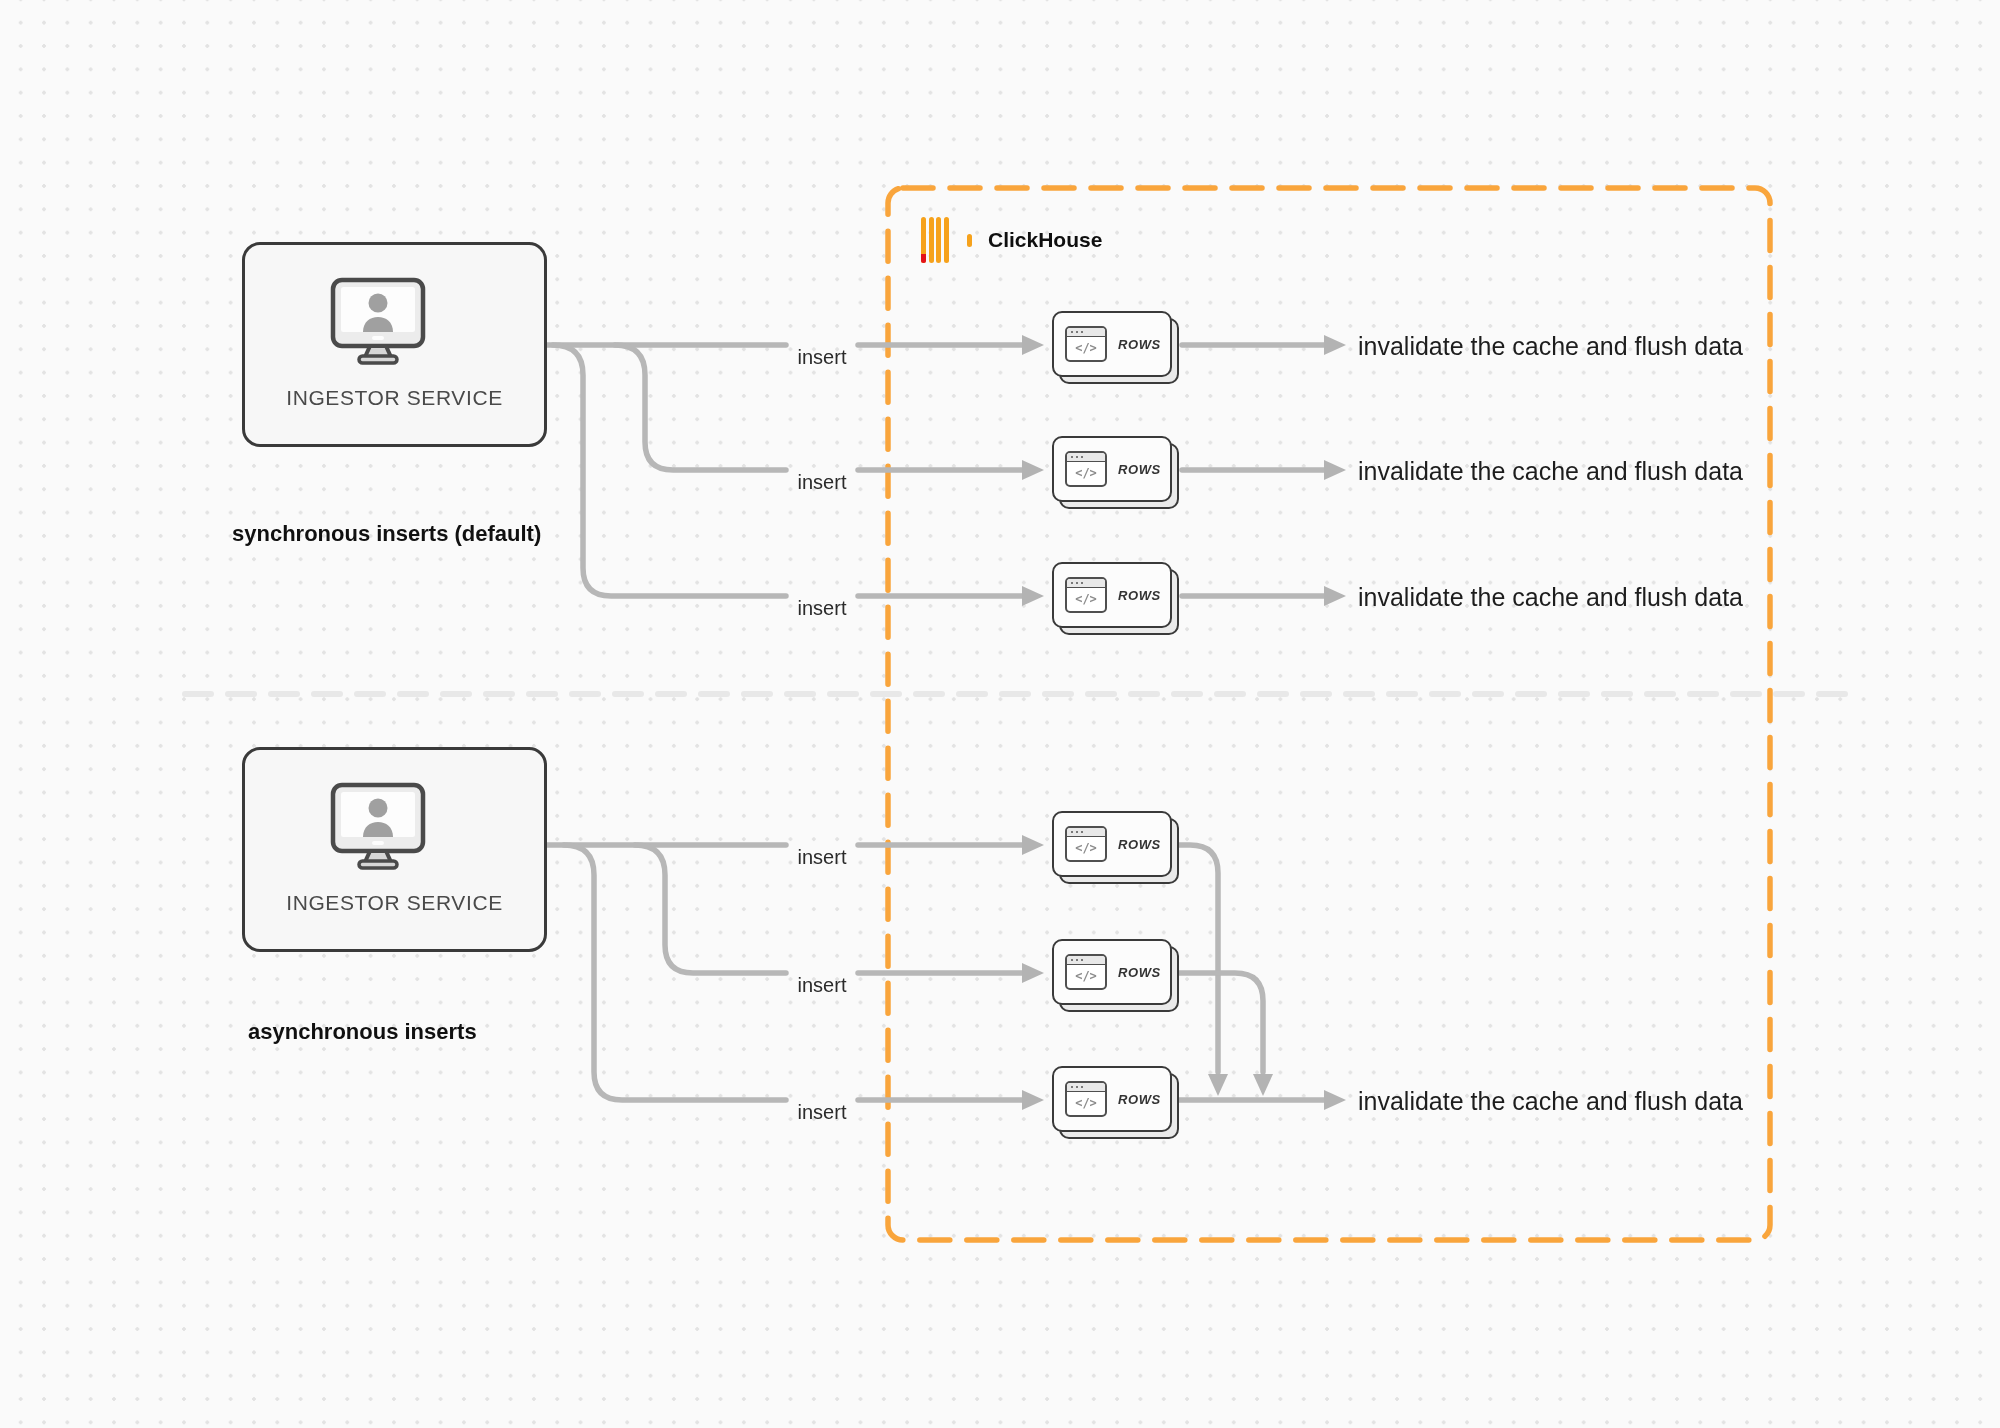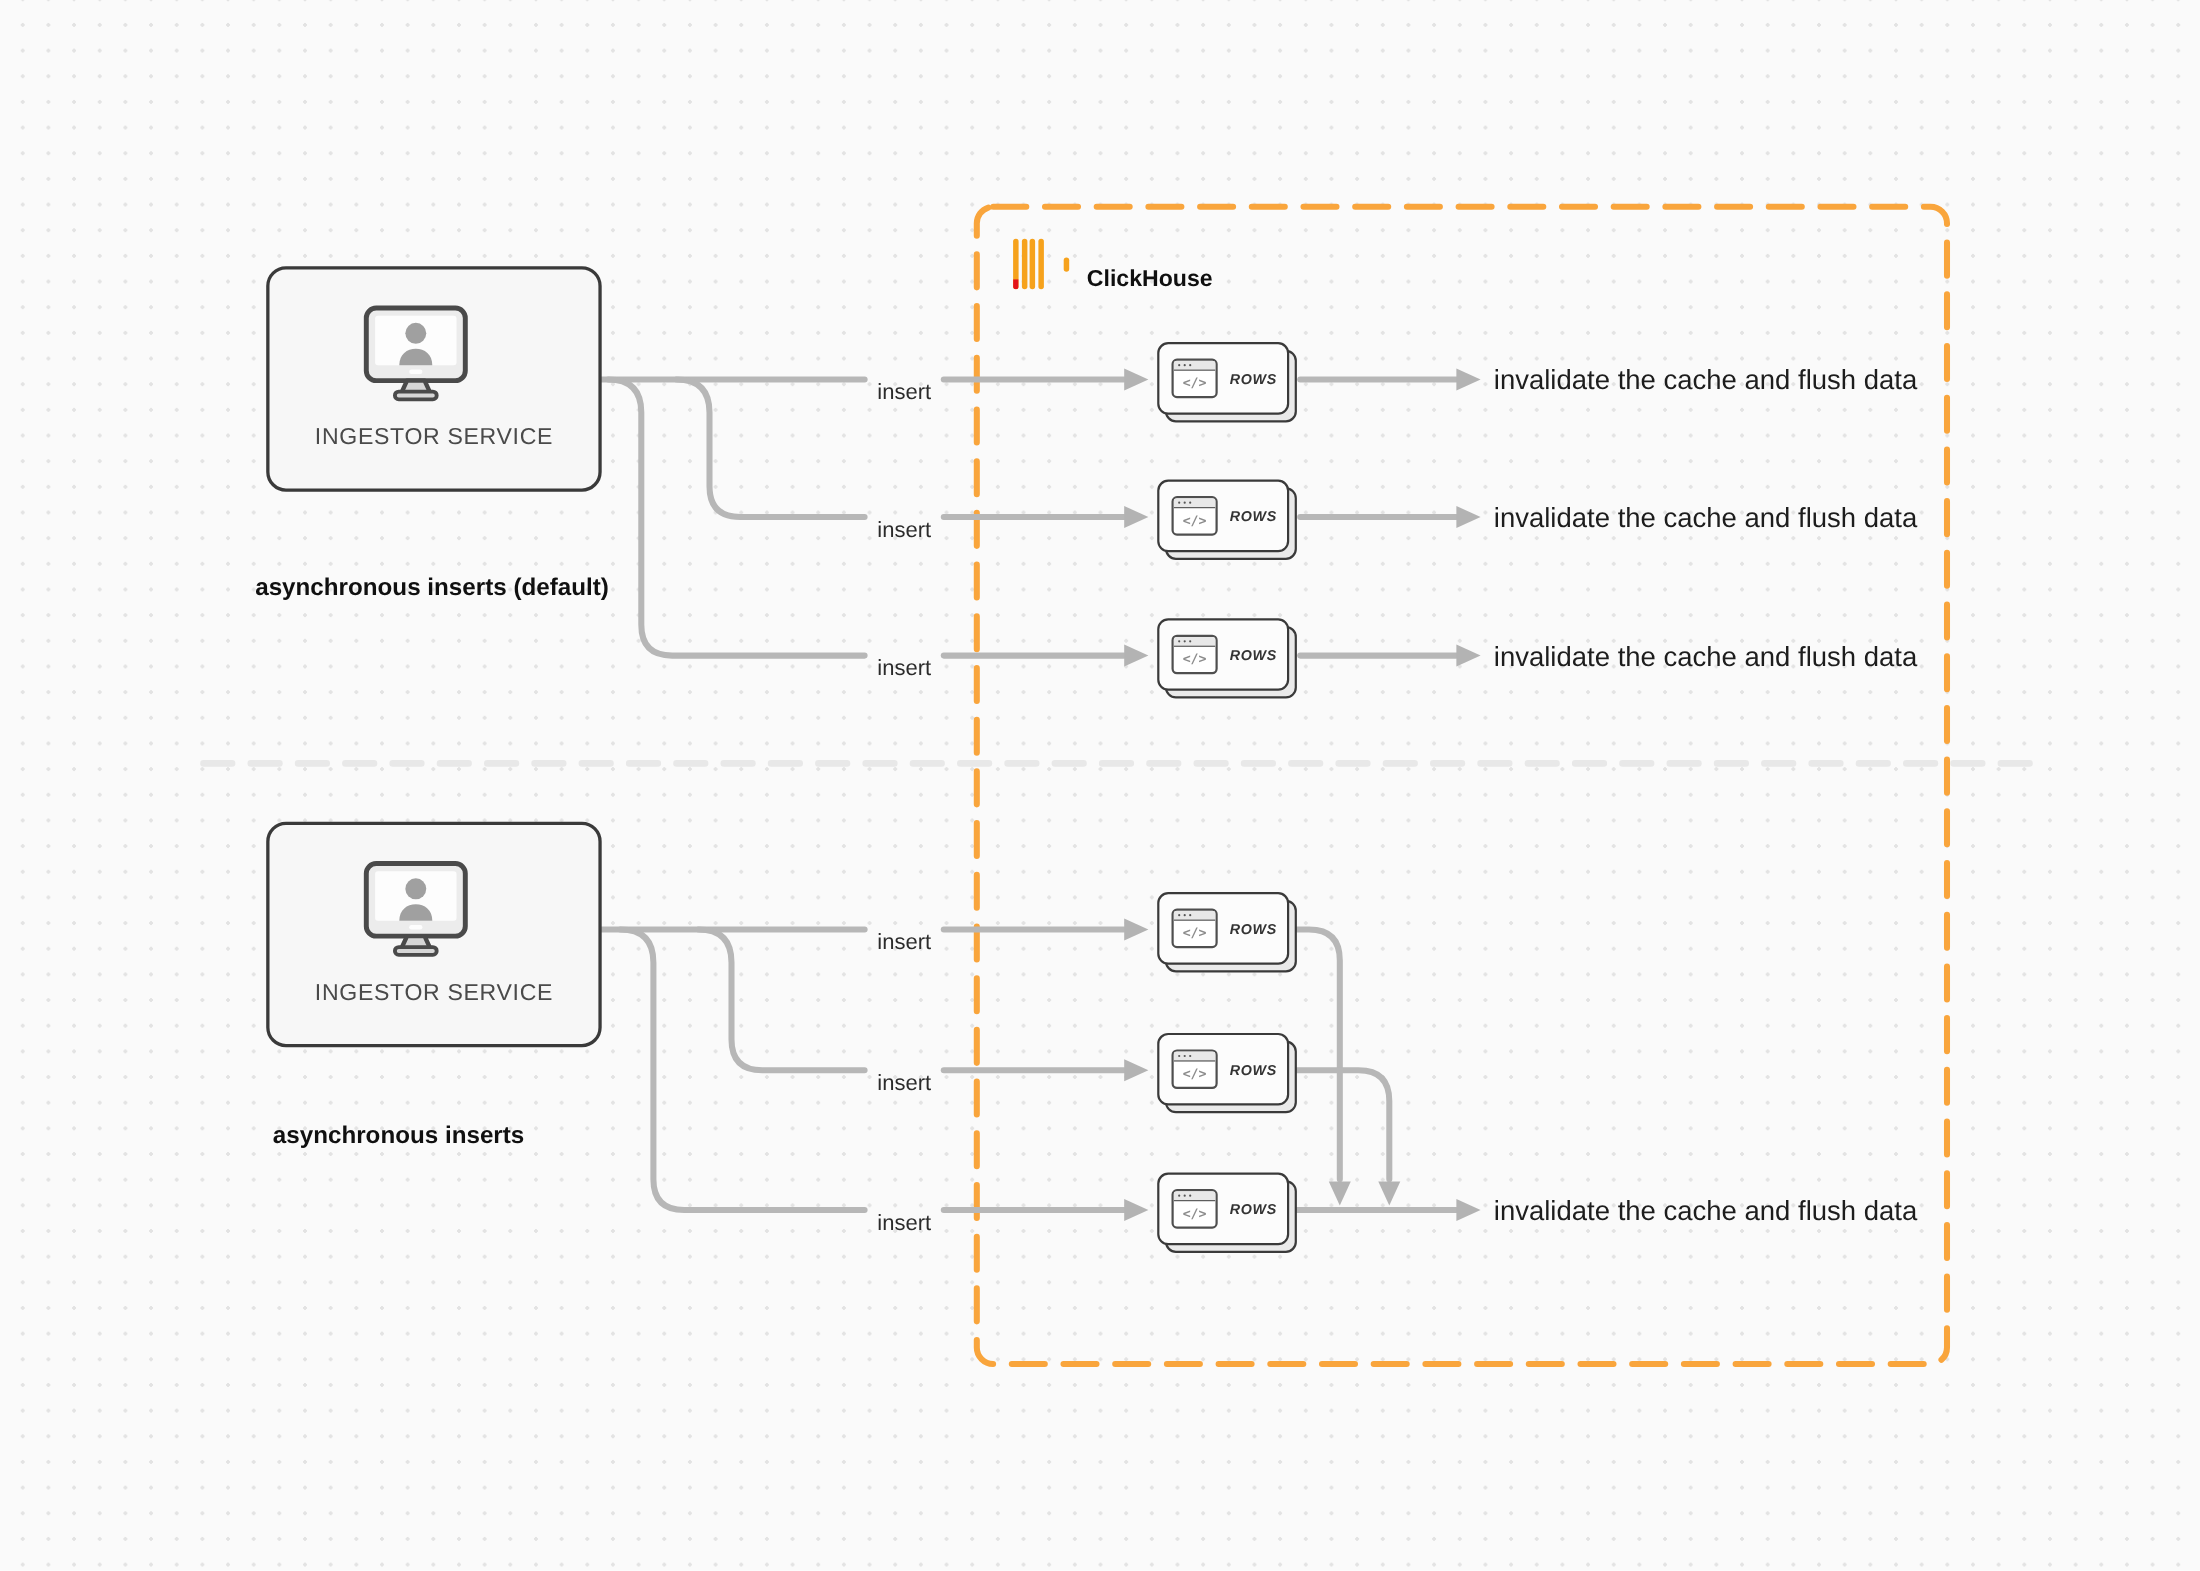--- a/index.html
+++ b/index.html
@@ -31,21 +31,21 @@
   .insert-label{position:absolute;left:772px;width:100px;text-align:center;
     font-size:20px;font-weight:400;color:#2b2b2b;margin-top:13px;}
   .invalidate-label{position:absolute;left:1358px;font-size:25px;font-weight:400;
     color:#1d1d1d;white-space:nowrap;}
 
   
   .ch-logo{position:absolute;width:56px;height:46px;}
   .ch-bar{position:absolute;top:0;width:5px;height:46px;background:#F6A21C;border-radius:2.5px;overflow:hidden;}
   .ch-red{position:absolute;bottom:0;left:0;width:5px;height:9px;background:#E3131B;}
   .ch-nub{position:absolute;width:5px;height:13px;background:#F6A21C;border-radius:2.5px;}
-  .ch-wordmark{position:absolute;font-size:21px;font-weight:600;color:#0f0f0f;white-space:nowrap;margin-top:14px;}
+  .ch-wordmark{position:absolute;font-size:21px;font-weight:600;color:#0f0f0f;white-space:nowrap;}
 
   
   .rows-card{position:absolute;width:129px;height:75px;}
   .rows-card-back{position:absolute;left:7px;top:7px;width:120px;height:66px;box-sizing:border-box;
     background:#eaeaea;border:2.5px solid #3a3a3a;border-radius:10px;}
   .rows-card-front{position:absolute;left:0;top:0;width:120px;height:66px;box-sizing:border-box;
     background:#fcfcfc;border:2.5px solid #3a3a3a;border-radius:10px;
     display:flex;align-items:center;gap:11px;padding-left:11px;}
   .mini-window{width:42px;height:36px;box-sizing:border-box;border:2px solid #4f4f4f;border-radius:5px;
     background:#ffffff;overflow:hidden;flex:0 0 auto;}
@@ -122,21 +122,21 @@
       <rect x="3" y="3" width="90" height="66" rx="9" fill="#ececec" stroke="#4a4a4a" stroke-width="4.5"></rect>
       <rect x="11" y="10" width="74" height="45" rx="2.5" fill="#fdfdfd"></rect>
       <circle cx="48" cy="26" r="9.5" fill="#a0a0a0"></circle>
       <path d="M33,55 C33,45 40,40 48,40 C56,40 63,45 63,55 Z" fill="#a0a0a0"></path>
       <rect x="42" y="59" width="12" height="4" rx="2" fill="#fdfdfd"></rect>
       <path d="M40,69 L56,69 L61,80 L35,80 Z" fill="#d6d6d6" stroke="#4a4a4a" stroke-width="4" stroke-linejoin="round"></path>
       <rect x="29" y="79" width="38" height="7" rx="3.5" fill="#d6d6d6" stroke="#4a4a4a" stroke-width="3.5"></rect>
     </svg>
     <div class="service-label">INGESTOR SERVICE</div>
   </div>
-  <div class="caption" style="left:232px;top:521px">asynchronous inserts (default)</div>
+  <div class="caption" style="left:232px;top:521px">synchronous inserts (default)</div>
 
   <div class="service-box" style="left:242px;top:747px">
     <svg class="monitor" width="96" height="90" viewBox="0 0 96 90">
       <rect x="3" y="3" width="90" height="66" rx="9" fill="#ececec" stroke="#4a4a4a" stroke-width="4.5"></rect>
       <rect x="11" y="10" width="74" height="45" rx="2.5" fill="#fdfdfd"></rect>
       <circle cx="48" cy="26" r="9.5" fill="#a0a0a0"></circle>
       <path d="M33,55 C33,45 40,40 48,40 C56,40 63,45 63,55 Z" fill="#a0a0a0"></path>
       <rect x="42" y="59" width="12" height="4" rx="2" fill="#fdfdfd"></rect>
       <path d="M40,69 L56,69 L61,80 L35,80 Z" fill="#d6d6d6" stroke="#4a4a4a" stroke-width="4" stroke-linejoin="round"></path>
       <rect x="29" y="79" width="38" height="7" rx="3.5" fill="#d6d6d6" stroke="#4a4a4a" stroke-width="3.5"></rect>

